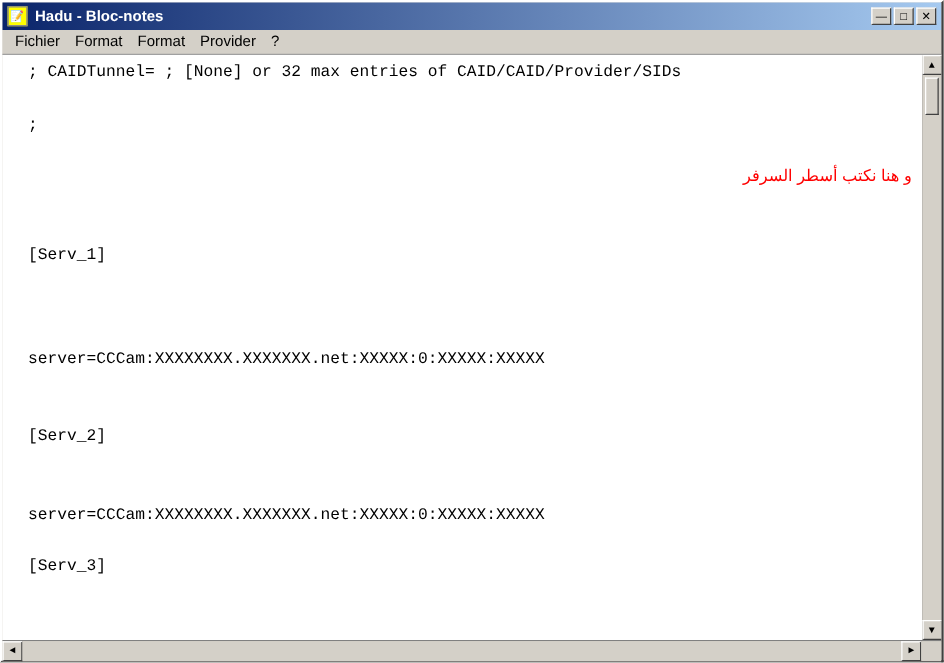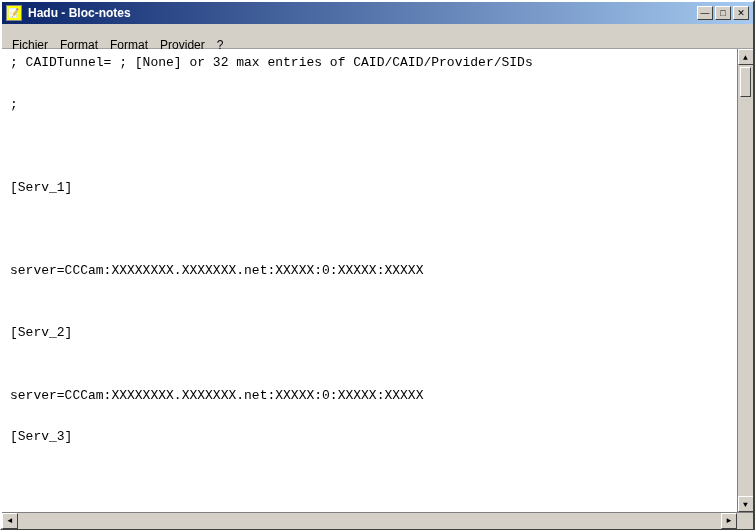--- a/index.html
+++ b/index.html
@@ -63,22 +63,22 @@
       align-items: center;
       justify-content: center;
       font-size: 9px;
       cursor: pointer;
       font-family: Arial, sans-serif;
     }
     .menu-bar {
       background: #d4d0c8;
       height: 20px;
       display: flex;
-      align-items: flex-start;
-      padding: 12px 4px;
+      align-items: flex-end;
+      padding: 1px 4px;
       gap: 0;
       flex-shrink: 0;
       border-bottom: 1px solid #a0a0a0;
     }
     .menu-item {
       padding: 2px 6px;
       font-family: Arial, sans-serif;
       font-size: 12px;
       cursor: pointer;
       color: #000;
@@ -92,20 +92,21 @@
     .editor {
       flex: 1;
       background: #ffffff;
       overflow: auto;
       padding: 4px 8px;
       font-family: 'Courier New', Courier, monospace;
       font-size: 13px;
       line-height: 1.6;
       color: #000000;
       direction: ltr;
+      margin-left: 12px;
     }
     .scrollbar-v {
       width: 16px;
       background: #d4d0c8;
       border-left: 1px solid #808080;
       display: flex;
       flex-direction: column;
       align-items: center;
     }
     .scroll-btn {
@@ -206,21 +207,21 @@
     <span class="menu-item">Format</span>
     <span class="menu-item">Format</span>
     <span class="menu-item">Provider</span>
     <span class="menu-item">?</span>
   </div>
 
   <div class="content-area">
     <div class="editor">
       <span class="line line-black">;         CAIDTunnel=    ; [None] or 32 max entries of CAID/CAID/Provider/SIDs</span><br>
       <span class="line line-black">;</span><br>
-      <br>
+      <span class="line line-red arabic">و هنا نكتب أسطر السرفر</span><br>
       <br>
       <span class="line line-black">[Serv_1]</span><br>
       <br>
       <br>
       <span class="line line-black">server=CCCam:XXXXXXXX.XXXXXXX.net:XXXXX:0:XXXXX:XXXXX</span><br>
       <br>
       <span class="line line-black">[Serv_2]</span><br>
       <br>
       <span class="line line-black">server=CCCam:XXXXXXXX.XXXXXXX.net:XXXXX:0:XXXXX:XXXXX</span><br>
       <span class="line line-black">[Serv_3]</span><br>

